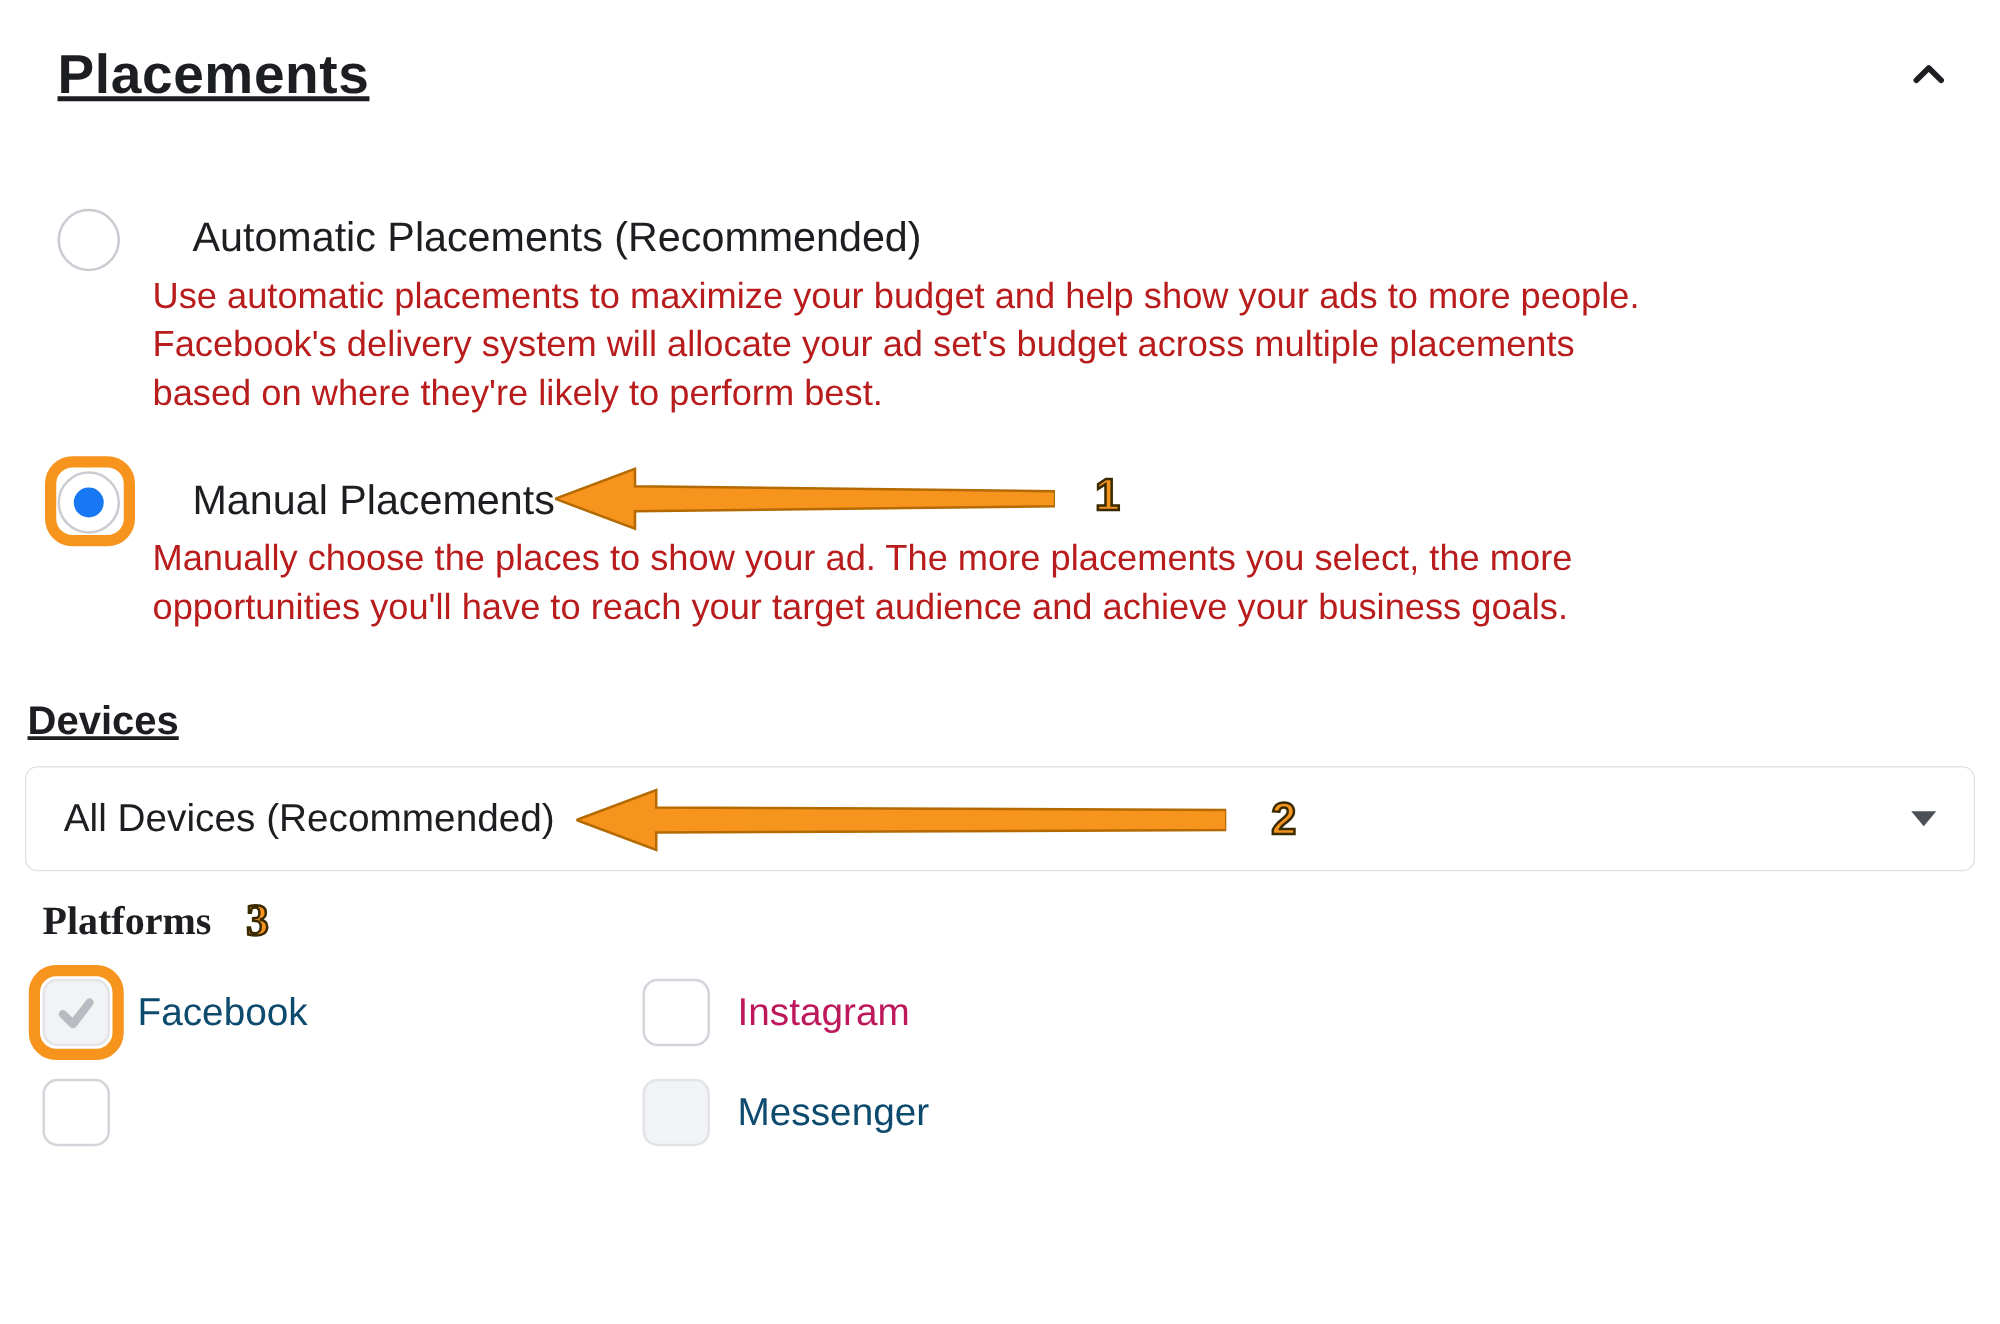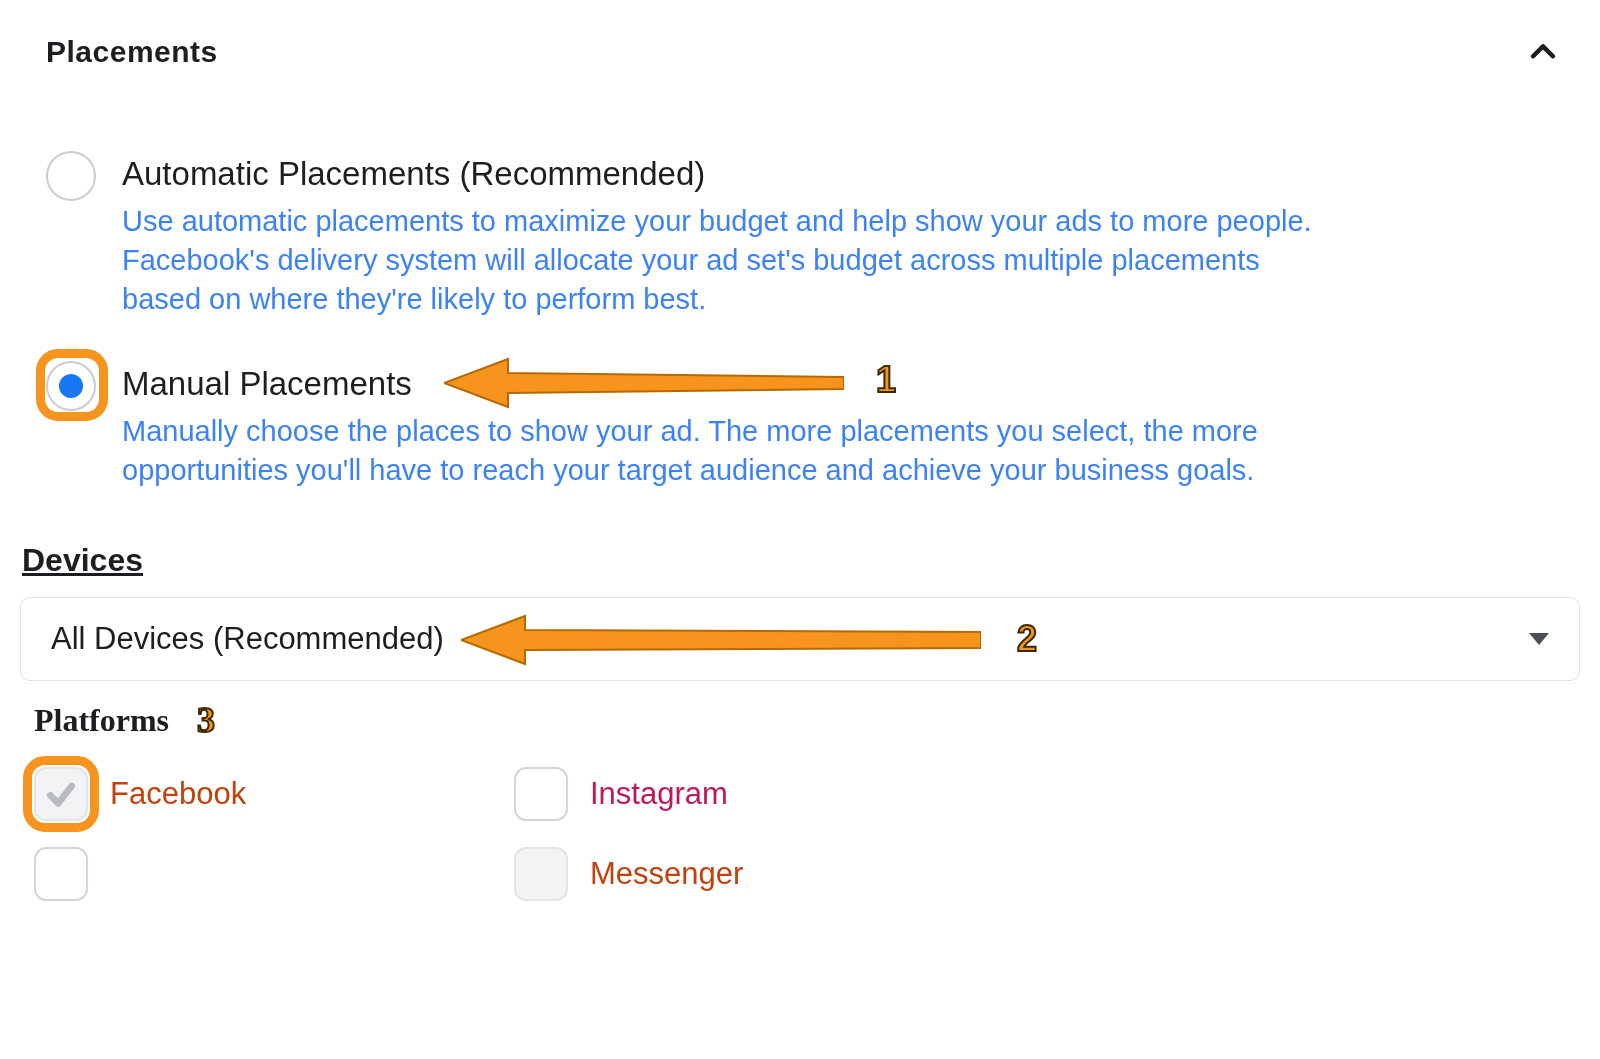--- a/index.html
+++ b/index.html
@@ -12,21 +12,21 @@
     padding: 25px 0 200px 0;
   }
   .container { padding: 0 10px 0 10px; }
 
   
   .section-header {
     display:flex; align-items:center; justify-content:space-between;
     padding: 10px 30px 20px 36px;
   }
   .section-title {
-    font-size:30px; font-weight:700; letter-spacing:0.5px;
+    font-size:44px; font-weight:700; letter-spacing:0.5px;text-decoration:underline;
   }
   .chevron-up svg { width:34px; height:34px; display:block; }
 
   
   .options-block { padding: 60px 36px 0 36px; position:relative; }
   .radio-row { display:flex; align-items:flex-start; gap:26px; margin-bottom:40px; position:relative; }
   .radio-outer {
     width:50px; height:50px; border-radius:50%;
     border:2px solid #c9ccd1; background:#fff; flex:0 0 50px;
     display:flex; align-items:center; justify-content:center;
@@ -34,22 +34,22 @@
   }
   .radio-inner-selected {
     width:24px; height:24px; border-radius:50%; background:#1877f2;
   }
   .radio-highlight {
     position:absolute; left:-10px; top:-10px; width:72px; height:72px;
     border:9px solid #f7941d; border-radius:22px;
     pointer-events:none;
   }
   .option-text { flex:1; padding-top:4px; }
-  .option-title { font-size:33px; font-weight:400; color:#1c1e21; line-height:1.3; }
-  .option-desc { font-size:29px; color:#3b82f6; line-height:1.35; margin-top:6px; max-width:1200px; }
+  .option-title { font-size:33px; font-weight:400; color:#1c1e21; line-height:1.3;margin-left:32px; }
+  .option-desc { font-size:29px; color:#b91c1c; line-height:1.35; margin-top:6px; max-width:1200px; }
 
   
   .sub-heading { font-size:32px; font-weight:700; color:#1c1e21; padding:40px 0 18px 12px; display:flex; align-items:center; gap:28px; }
   .sub-heading.platforms { padding-left:24px; padding-top:18px;font-family:Liberation Serif, serif; }
 
   
   .dropdown {
     margin:0 10px 0 10px;
     border:1.5px solid #dcdfe3; border-radius:10px;
     height:84px; display:flex; align-items:center; justify-content:space-between;
@@ -67,21 +67,21 @@
   }
   .platform-item { display:flex; align-items:center; gap:22px; position:relative; }
   .checkbox {
     width:54px; height:54px; border-radius:12px; border:2px solid #d2d5da;
     background:#fff; display:flex; align-items:center; justify-content:center; flex:0 0 54px;
   }
   .checkbox.disabled { background:#f2f3f4; border-color:#e2e4e7; }
   .checkbox svg { width:32px; height:32px; }
   .checkbox .checkmark { stroke:#b8bcc2; stroke-width:5; fill:none; stroke-linecap:round; stroke-linejoin:round; }
   .platform-label { font-size:31px; color:#be185d; }
-  .platform-label.muted { color:#c2410c; }
+  .platform-label.muted { color:#0c4a6e; }
   .checkbox-highlight {
     position:absolute; left:-11px; top:-11px; width:76px; height:76px;
     border:9px solid #f7941d; border-radius:22px; pointer-events:none;
   }
 
   
   .arrow-svg { position:absolute; pointer-events:none; }
   .anno-num {
     position:absolute; font-weight:800; font-size:36px;
     color:#f7941d; -webkit-text-stroke:2px #3a2a00;

